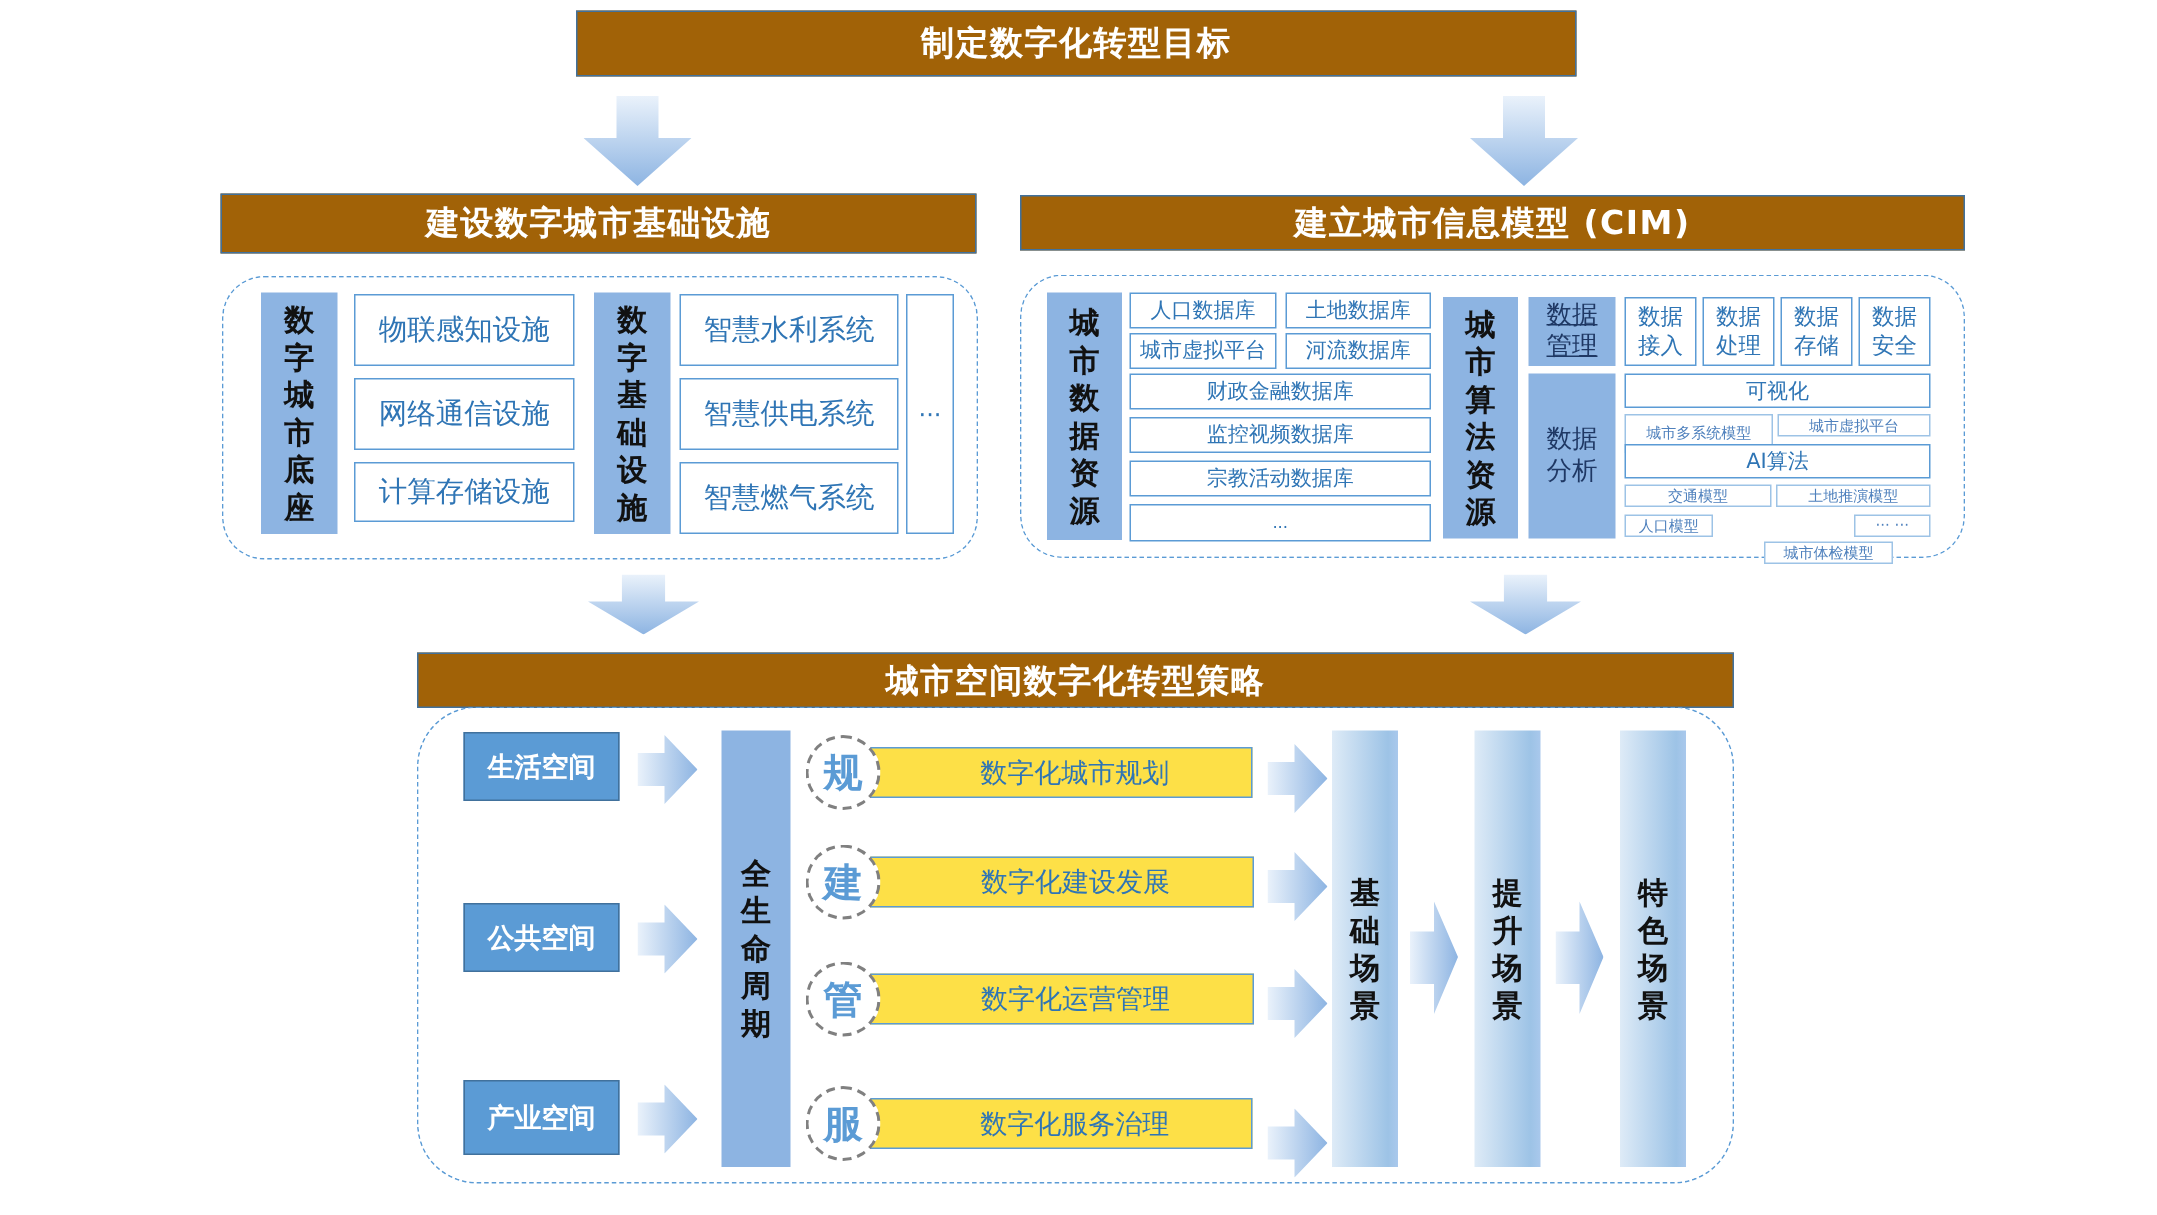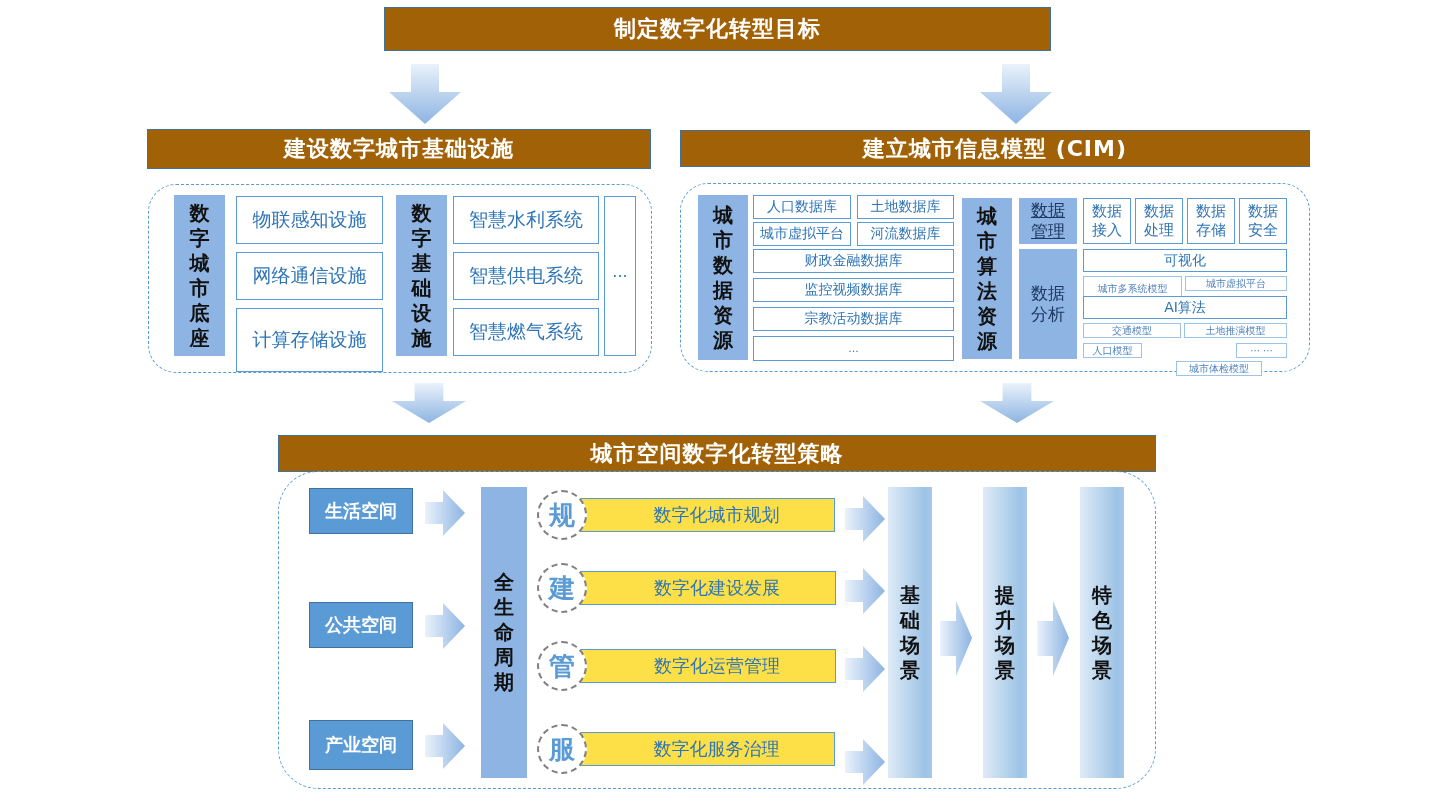--- a/index.html
+++ b/index.html
@@ -64,21 +64,21 @@
 <div class="abs vlabel" style="left:174px;top:195px;width:51px;height:161px;">
   <span>数</span>
   <span>字</span>
   <span>城</span>
   <span>市</span>
   <span>底</span>
   <span>座</span>
 </div>
 <div class="abs cell" style="left:236px;top:196px;width:147px;height:48px;">物联感知设施</div>
 <div class="abs cell" style="left:236px;top:252px;width:147px;height:48px;">网络通信设施</div>
-<div class="abs cell" style="left:236px;top:308px;width:147px;height:64px;">计算存储设施</div>
+<div class="abs cell" style="left:236px;top:308px;width:147px;height:40px;">计算存储设施</div>
 
 <div class="abs vlabel" style="left:396px;top:195px;width:51px;height:161px;">
   <span>数</span>
   <span>字</span>
   <span>基</span>
   <span>础</span>
   <span>设</span>
   <span>施</span>
 </div>
 <div class="abs cell" style="left:453px;top:196px;width:146px;height:48px;">智慧水利系统</div>

